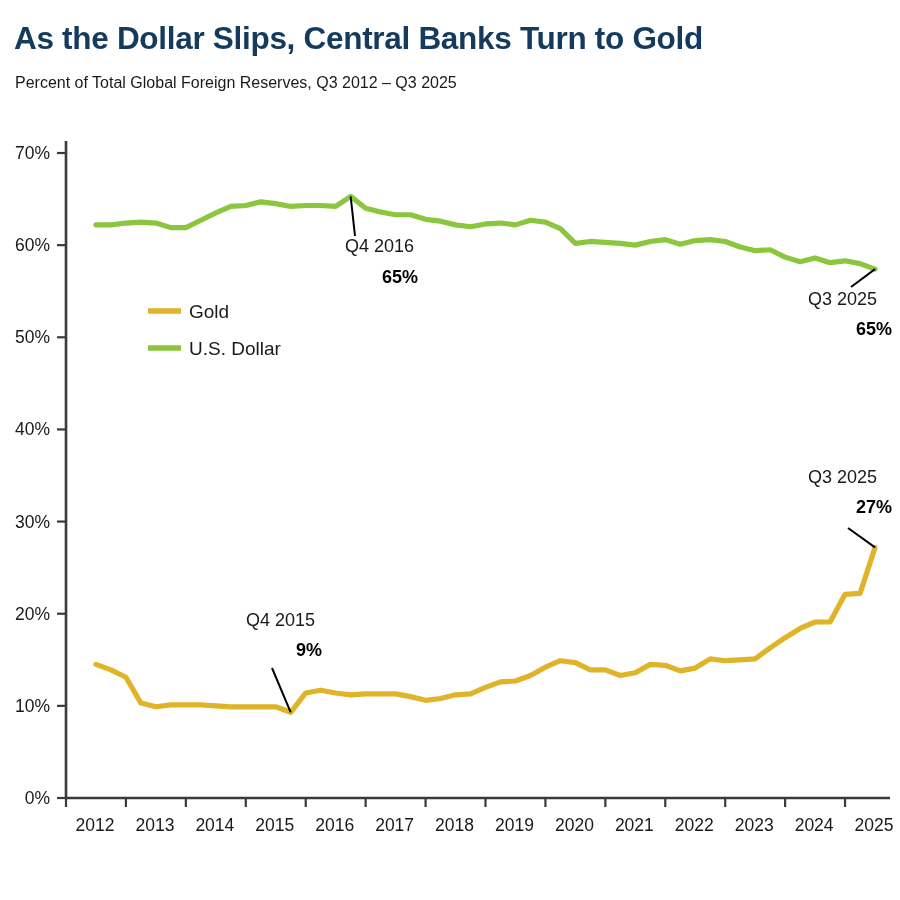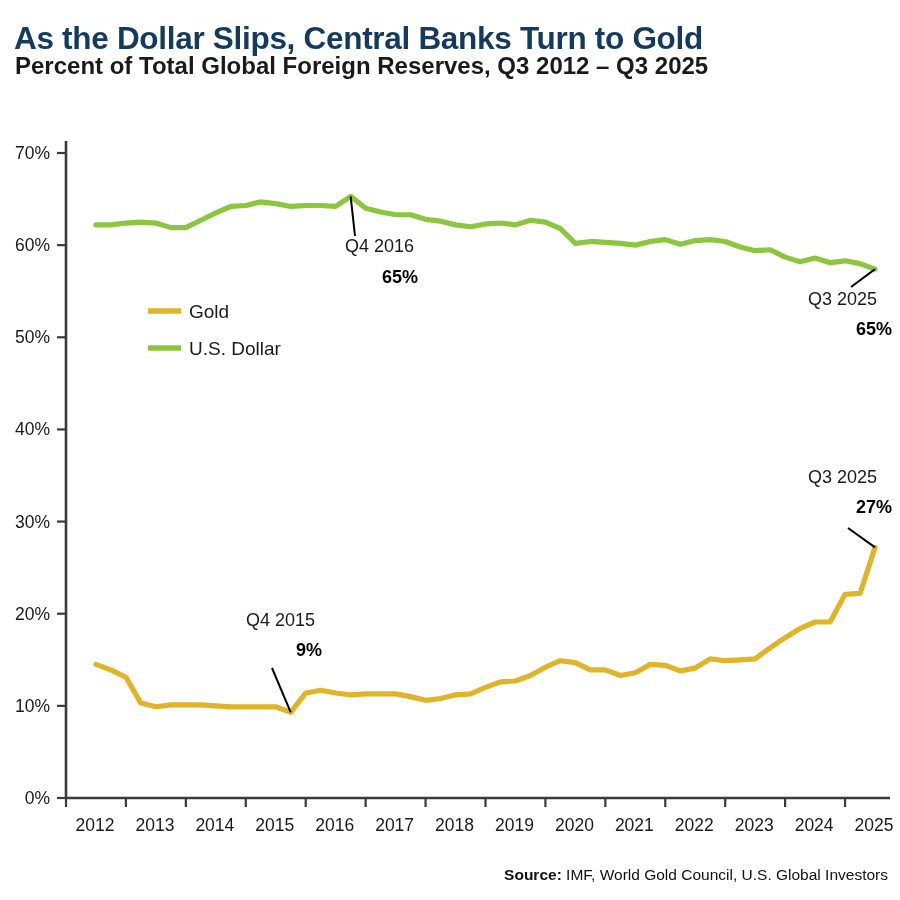--- a/index.html
+++ b/index.html
@@ -25,23 +25,23 @@
     top: 20px;
     font-size: 31.5px;
     font-weight: bold;
     color: #143A5E;
     letter-spacing: -0.3px;
     white-space: nowrap;
   }
   .subtitle {
     position: absolute;
     left: 15px;
-    top: 52px;
-    font-size: 24px;
-    font-weight: bold;
+    top: 74px;
+    font-size: 16px;
+    font-weight: normal;
     color: #1a1a1a;
     white-space: nowrap;
   }
   svg.chart {
     position: absolute;
     left: 0;
     top: 0;
   }
   .ylabel {
     font-size: 17.5px;
@@ -149,15 +149,14 @@
       <text x="808" y="305" class="anno-date" text-anchor="start">Q3 2025</text>
       <text x="892" y="335" class="anno-val" text-anchor="end">65%</text>
       <line x1="272" y1="668" x2="290.72727272727275" y2="712.3071428571428" stroke="#000000" stroke-width="2"></line>
       <text x="246" y="626" class="anno-date" text-anchor="start">Q4 2015</text>
       <text x="322" y="656" class="anno-val" text-anchor="end">9%</text>
       <line x1="848" y1="528" x2="875.0181818181818" y2="547.3714285714286" stroke="#000000" stroke-width="2"></line>
       <text x="808" y="483" class="anno-date" text-anchor="start">Q3 2025</text>
       <text x="892" y="513" class="anno-val" text-anchor="end">27%</text>
     </svg>
 
-  <div class="source"><b>Source:</b><span> IMF, World Gold Council, U.S. Global Investors</span></div>
 
 </div>
 
 </body></html>

